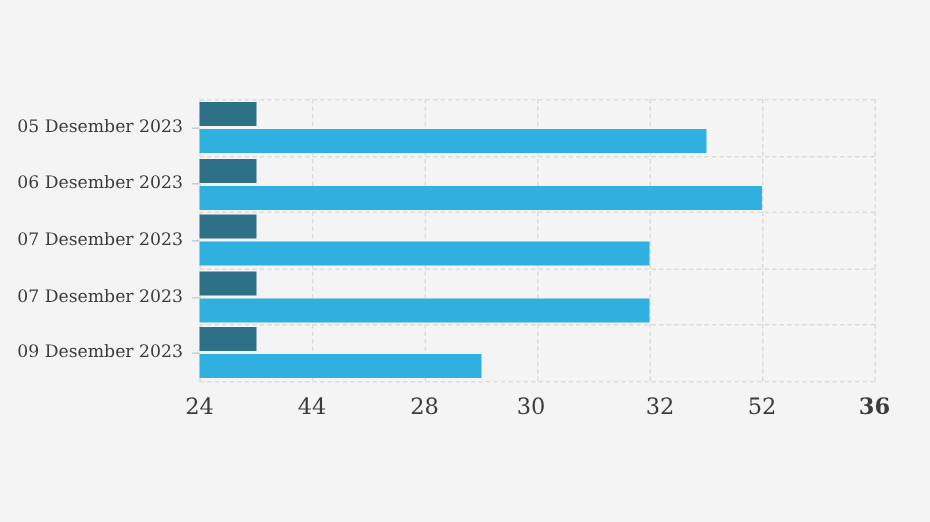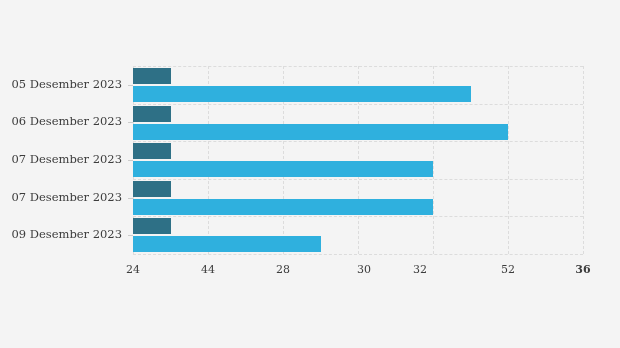--- a/index.html
+++ b/index.html
@@ -75,21 +75,21 @@
     color: #3c3c3c;
     white-space: nowrap;
     line-height: 1;
   }
 
   
   .xtick-label {
     position: absolute;
     top: 264px;
     transform: translateX(-50%);
-    font-size: 11px;
+    font-size: 15px;
     color: #3c3c3c;
     line-height: 1;
     white-space: nowrap;
   }
 </style>
 </head>
 <body>
 
 <div id="chart-root">
 
@@ -145,19 +145,19 @@
       <div class="ytick-mark" style="top: 197.6px;"></div>
       <div class="ytick-label" style="top: 191.6px;">07 Desember 2023</div>
       <div class="ytick-mark" style="top: 235.2px;"></div>
       <div class="ytick-label" style="top: 229.2px;">09 Desember 2023</div>
     </div>
 
   <div id="xaxis-layer">
       <div class="xtick-label" style="left: 133px;">24</div>
       <div class="xtick-label" style="left: 208px;">44</div>
       <div class="xtick-label" style="left: 283px;">28</div>
-      <div class="xtick-label" style="left: 364px;">30</div>
-      <div class="xtick-label" style="left: 420px; text-align: right;">32</div>
+      <div class="xtick-label" style="left: 354px;">30</div>
+      <div class="xtick-label" style="left: 440px; text-align: right;">32</div>
       <div class="xtick-label" style="left: 508px;">52</div>
       <div class="xtick-label" style="left: 583px; font-weight: bold;">36</div>
     </div>
 
 </div>
 
 </body></html>

